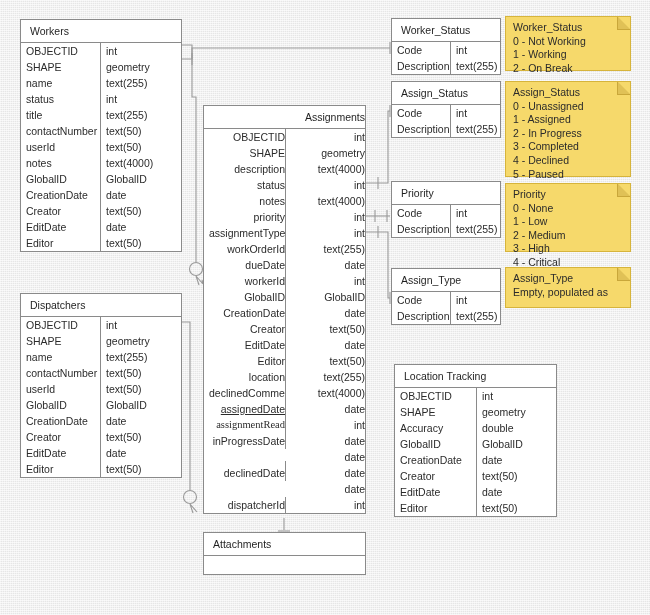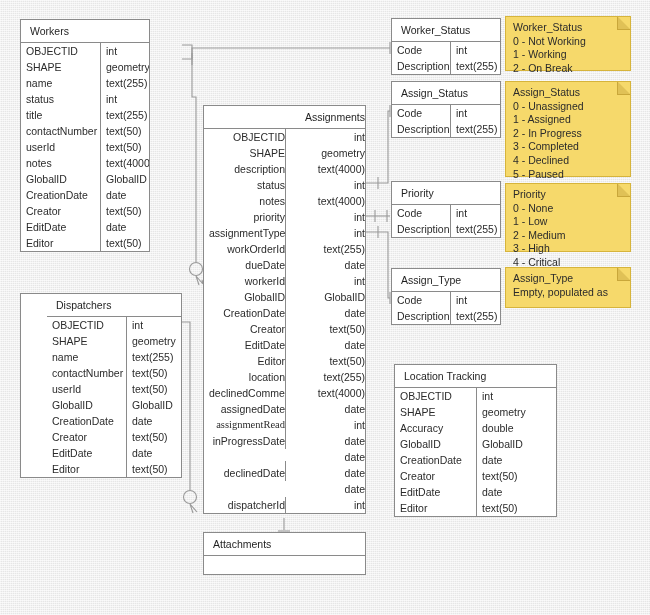--- a/index.html
+++ b/index.html
@@ -137,21 +137,21 @@
       <path d="M190,504 L197,512 M190,504 L193,513"></path>
 
       <path d="M284,518 L284,530"></path>
       <line x1="278" y1="531" x2="290" y2="531"></line>
       <circle cx="284" cy="540" r="6.5"></circle>
       <path d="M284,547 L276,557 M284,547 L284,557 M284,547 L292,557"></path>
     </g>
   </svg>
 
   <div id="entities">
-      <div class="entity" style="left: 20px; top: 19px; width: 130px;">
+      <div class="entity" style="left: 20px; top: 19px; width: 162px;">
         <div class="entity-title">Workers</div>
         <div class="entity-body">
           <div class="field-row">
             <div class="field-name" style="width: 80px;">OBJECTID</div>
             <div class="field-type">int</div>
           </div>
           <div class="field-row">
             <div class="field-name" style="width: 80px;">SHAPE</div>
             <div class="field-type">geometry</div>
           </div>
@@ -194,21 +194,21 @@
           <div class="field-row">
             <div class="field-name" style="width: 80px;">EditDate</div>
             <div class="field-type">date</div>
           </div>
           <div class="field-row">
             <div class="field-name" style="width: 80px;">Editor</div>
             <div class="field-type">text(50)</div>
           </div>
         </div>
       </div>
-      <div class="entity" style="left: 20px; top: 293px; width: 162px; padding-left: 26px;">
+      <div class="entity" style="left: 20px; top: 293px; width: 162px;">
         <div class="entity-title">Dispatchers</div>
         <div class="entity-body">
           <div class="field-row">
             <div class="field-name" style="width: 80px;">OBJECTID</div>
             <div class="field-type">int</div>
           </div>
           <div class="field-row">
             <div class="field-name" style="width: 80px;">SHAPE</div>
             <div class="field-type">geometry</div>
           </div>
@@ -311,21 +311,21 @@
           </div>
           <div class="field-row">
             <div class="field-name" style="width: 82px;">location</div>
             <div class="field-type">text(255)</div>
           </div>
           <div class="field-row">
             <div class="field-name" style="width: 82px;">declinedComment</div>
             <div class="field-type">text(4000)</div>
           </div>
           <div class="field-row">
-            <div class="field-name" style="width: 82px;">assignedDate</div>
+            <div class="field-name" style="width: 82px; text-decoration: underline;">assignedDate</div>
             <div class="field-type">date</div>
           </div>
           <div class="field-row">
             <div class="field-name" style="width: 82px; font-family: Liberation Serif, serif;">assignmentRead</div>
             <div class="field-type">int</div>
           </div>
           <div class="field-row">
             <div class="field-name" style="width: 82px;">inProgressDate</div>
             <div class="field-type">date</div>
           </div>

